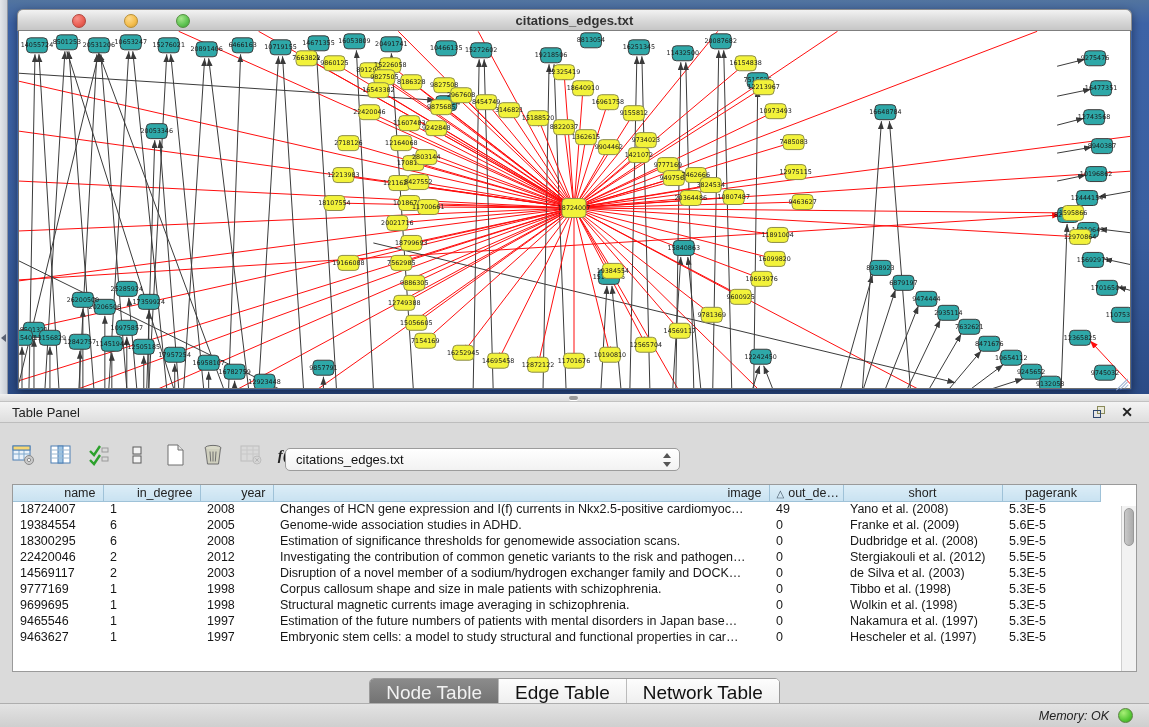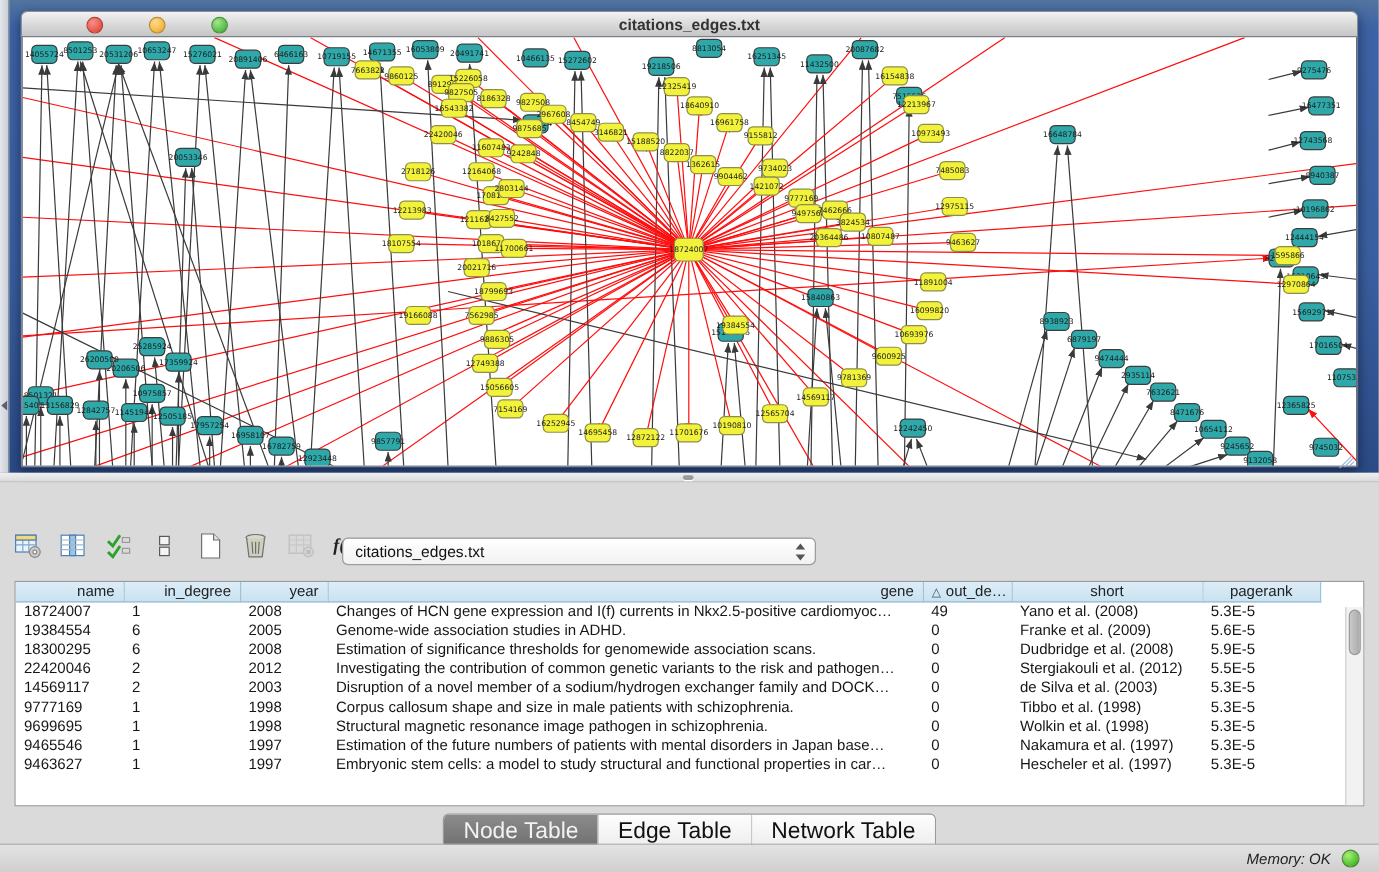--- a/index.html
+++ b/index.html
@@ -830,20 +830,28 @@
     <div id="left-strip">
       <div class="expander"></div>
     </div>
   </div>
 
   <div id="divider">
     <div class="handle"></div>
   </div>
 
   <div id="table-panel">
+    <div id="panel-header">
+      <span id="panel-title">Table Panel</span>
+      <span id="float-btn">
+          <span class="b1"></span>
+          <span class="b2"></span>
+        </span>
+      <span id="close-btn">✕</span>
+    </div>
 
     <div id="toolbar">
       <span class="tbtn">
         <svg width="24" height="22">
             <rect x="2" y="2" width="17" height="14" fill="#eaf2fa" stroke="#4d7fb4"></rect>
             <path d="M2 6h17 M2 10h17 M8 2v14 M13 2v14" stroke="#7fa8cc" fill="none"></path>
             <rect x="2" y="2" width="17" height="4" fill="#f7d774" stroke="#4d7fb4"></rect>
             <circle cx="18" cy="16" r="4.5" fill="#c9c9c9" stroke="#8a8a8a"></circle>
             <circle cx="18" cy="16" r="1.6" fill="#fff" stroke="#8a8a8a"></circle>
           </svg>
@@ -909,21 +917,21 @@
             <col style="width: 496px;">
             <col style="width: 74px;">
             <col style="width: 159px;">
             <col style="width: 98px;">
           </colgroup>
         <thead>
             <tr id="grid-head">
               <th class="al-r">name</th>
               <th class="al-r">in_degree</th>
               <th class="al-r">year</th>
-              <th class="al-r">gene</th>
+              <th class="al-r">image</th>
               <th class="al-l"><span class="sort-glyph">△</span>out_de…</th>
               <th class="al-c">short</th>
               <th class="al-c">pagerank</th>
             </tr>
           </thead>
         <tbody id="grid-body">
             <tr>
               <td class="al-l">18724007</td>
               <td class="al-l">1</td>
               <td class="al-l">2008</td>
@@ -974,21 +982,21 @@
               <td class="al-l">1998</td>
               <td class="al-l">Corpus callosum shape and size in male patients with schizophrenia.</td>
               <td class="al-l">0</td>
               <td class="al-l">Tibbo et al. (1998)</td>
               <td class="al-l">5.3E-5</td>
             </tr>
             <tr>
               <td class="al-l">9699695</td>
               <td class="al-l">1</td>
               <td class="al-l">1998</td>
-              <td class="al-l">Structural magnetic resonance image pathogen in schizophrenia.</td>
+              <td class="al-l">Structural magnetic currents image averaging in schizophrenia.</td>
               <td class="al-l">0</td>
               <td class="al-l">Wolkin et al. (1998)</td>
               <td class="al-l">5.3E-5</td>
             </tr>
             <tr>
               <td class="al-l">9465546</td>
               <td class="al-l">1</td>
               <td class="al-l">1997</td>
               <td class="al-l">Estimation of the future numbers of patients with mental disorders in Japan base…</td>
               <td class="al-l">0</td>

